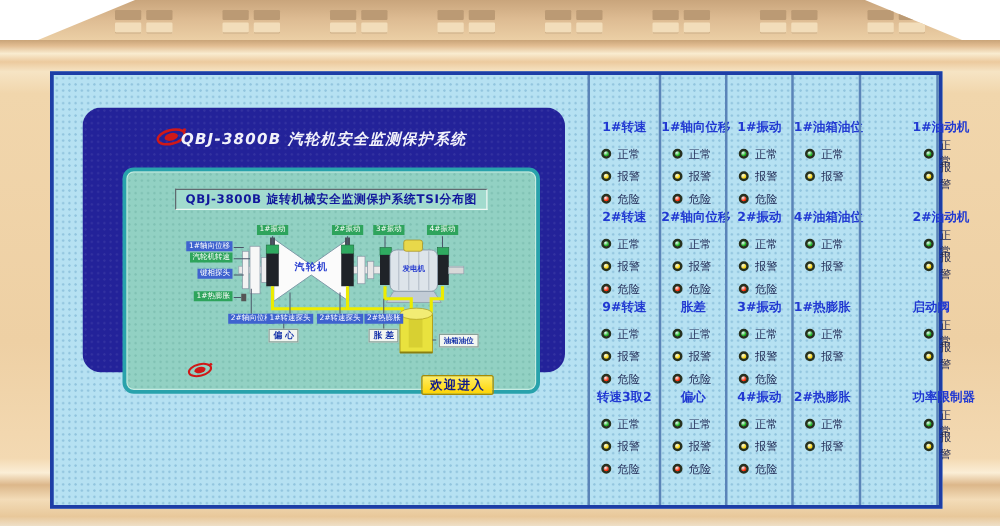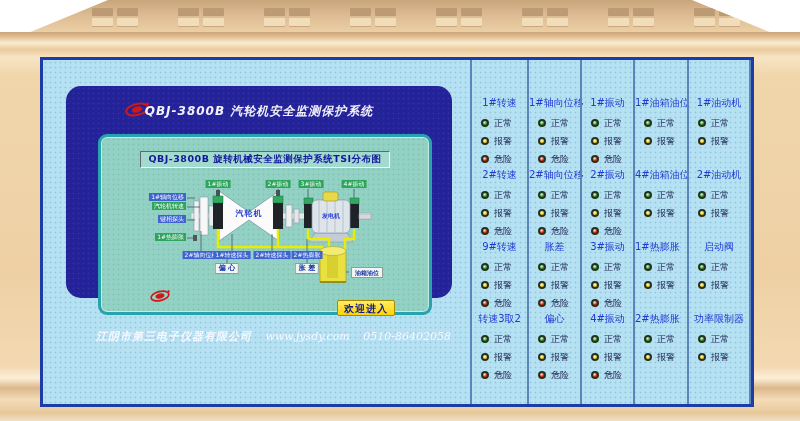--- a/index.html
+++ b/index.html
@@ -63,23 +63,23 @@
     color:#101a8a;font-weight:bold;font-size:10px;line-height:13px;text-align:center;
     letter-spacing:1px;padding:0;cursor:pointer;}
   .footer-line{position:absolute;left:30px;top:243px;width:330px;white-space:nowrap;
     color:#f8f8ff;font-size:11px;}
   .footer-line .script{font-family:"DejaVu Serif",serif;font-style:italic;font-weight:bold;letter-spacing:1px;}
   .footer-line .latin{font-family:"DejaVu Serif",serif;font-style:italic;margin-left:10px;font-size:11px;}
 
   
   .columns{position:absolute;left:427px;top:0;width:281px;height:344px;}
   .col{position:absolute;top:0;height:344px;border-left:2px solid #5b84b8;padding-top:36px;}
-  .col.last{border-right:2px solid #5b84b8;}
+  .col.last{border-right:2px solid #5b84b8;padding-left:41px;}
   .cell{height:72px;}
-  .cell-label{height:18px;text-align:center;color:#2139d2;font-weight:normal;font-size:10px;
+  .cell-label{height:18px;text-align:center;color:#2139d2;font-weight:bold;font-size:10px;
     line-height:14px;white-space:nowrap;}
   .led-row{height:18px;display:flex;align-items:center;padding-left:9px;}
   .led{width:8px;height:8px;border-radius:50%;border:2px solid #27301e;margin-right:5px;flex:0 0 auto;}
   .led-text{font-size:9px;color:#222b55;}
 </style>
 </head>
 <body>
 
 <div class="stage">
 
@@ -250,25 +250,20 @@
           <svg width="22" height="14" viewBox="0 0 26 17">
             <ellipse cx="13" cy="8.5" rx="11" ry="5.5" fill="none" stroke="#d01818" stroke-width="2" transform="rotate(-14 13 8.5)"></ellipse>
             <ellipse cx="13" cy="8.5" rx="5.5" ry="3" fill="#d01818" transform="rotate(-14 13 8.5)"></ellipse>
             <circle cx="23.5" cy="3" r="1.4" fill="#d01818"></circle>
           </svg>
         </div>
 
         <button class="enter-btn">欢迎进入</button>
       </div>
 
-      <div class="footer-line">
-        <span class="script">江阴市第三电子仪器有限公司</span>
-        <span class="latin">www.jysdy.com</span>
-        <span class="latin">0510-86402058</span>
-      </div>
     </div>
 
     <div class="columns" id="columns">
         <div class="col" style="left: 0px; width: 57px;">
           <div class="cell">
             <div class="cell-label">1#转速</div>
             <div class="led-row">
               <span class="led" style="background: radial-gradient(circle at 35% 30%, rgba(255, 255, 255, 0.75) 0%, rgb(23, 177, 23) 65%);"></span>
               <span class="led-text">正常</span>
             </div>

